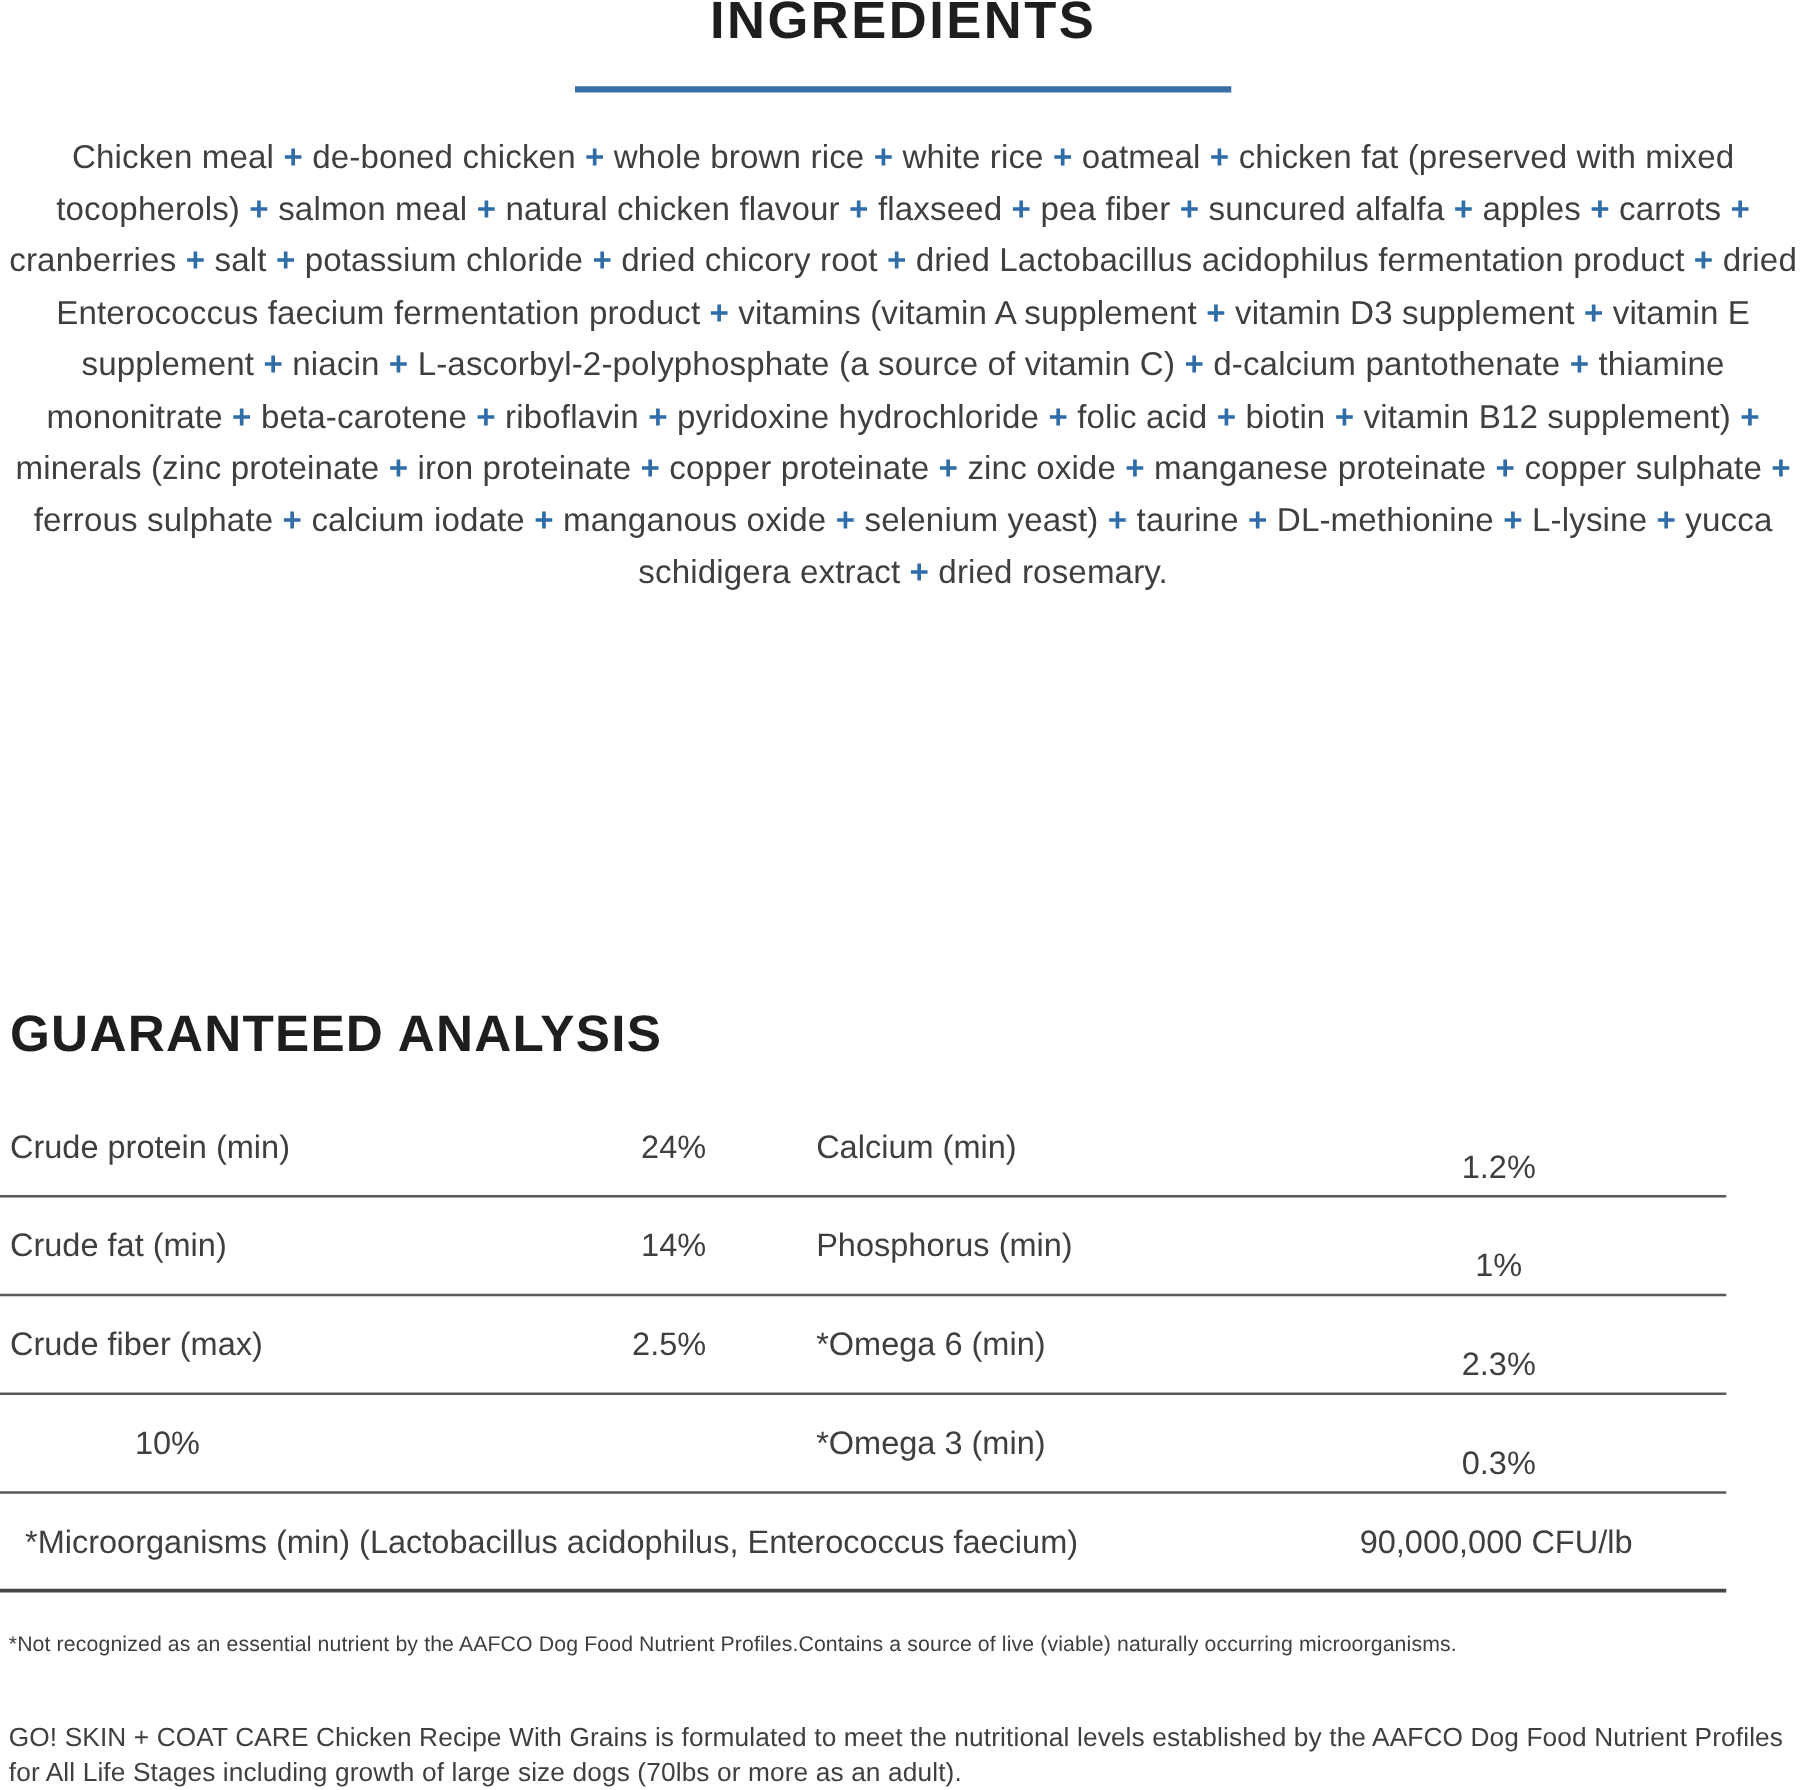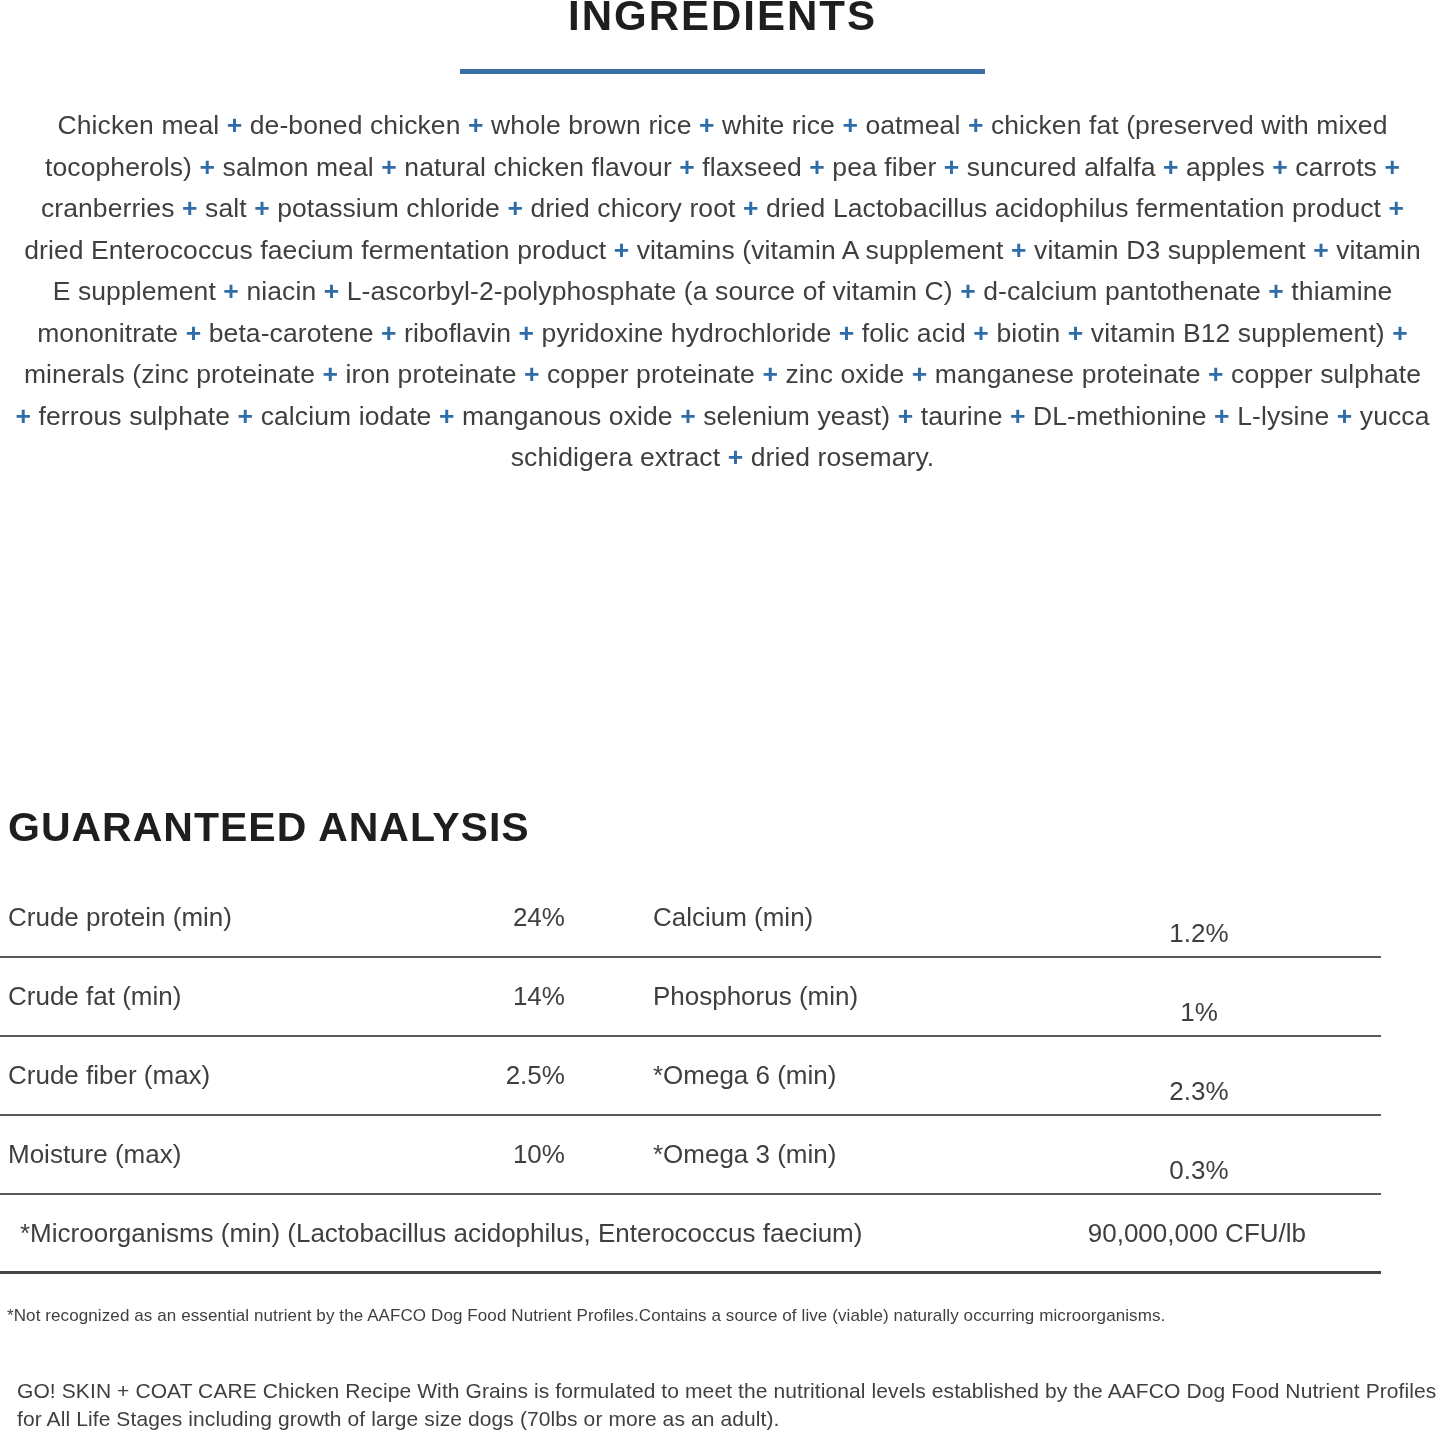--- a/index.html
+++ b/index.html
@@ -36,21 +36,21 @@
     color: var(--heading_black);
   }
   .title-rule {
     width: 525px;
     height: 5px;
     margin: 30px auto 0 auto;
     background: var(--accent_blue);
   }
   .ingredients-text {
     margin: 31px auto 0 auto;
-    padding: 0 14px;
+    padding: 0 2px;
     font-size: 26.5px;
     line-height: 41.5px;
     text-align: center;
     color: #3f3f3f;
     letter-spacing: 0.1px;
   }
   .ingredients-text .plus {
     color: var(--plus_blue);
     font-weight: 700;
   }
@@ -127,21 +127,21 @@
     width: 1435px;
     margin: 0;
     font-size: 17px;
     line-height: 27px;
     color: #3f3f3f;
     letter-spacing: 0.1px;
   }
   .formulation-note {
     position: absolute;
     top: 1384px;
-    left: 17px;
+    left: 7px;
     width: 1425px;
     margin: 0;
     font-size: 21px;
     line-height: 28px;
     color: #3f3f3f;
     letter-spacing: 0.1px;
   }
 </style>
 </head>
 <body>
@@ -186,21 +186,20 @@
         <span class="ga-value">2.5%</span>
       </div>
       <div class="ga-half-right">
         <span class="ga-label">*Omega 6 (min)</span>
         <span class="ga-value">2.3%</span>
       </div>
     </div>
 
     <div class="ga-row">
       <div class="ga-half-left">
-        <span class="ga-label">Moisture (max)</span>
         <span class="ga-value">10%</span>
       </div>
       <div class="ga-half-right">
         <span class="ga-label">*Omega 3 (min)</span>
         <span class="ga-value">0.3%</span>
       </div>
     </div>
 
     <div class="ga-row-micro">
       <span class="ga-label">*Microorganisms (min) (Lactobacillus acidophilus, Enterococcus faecium)</span>

